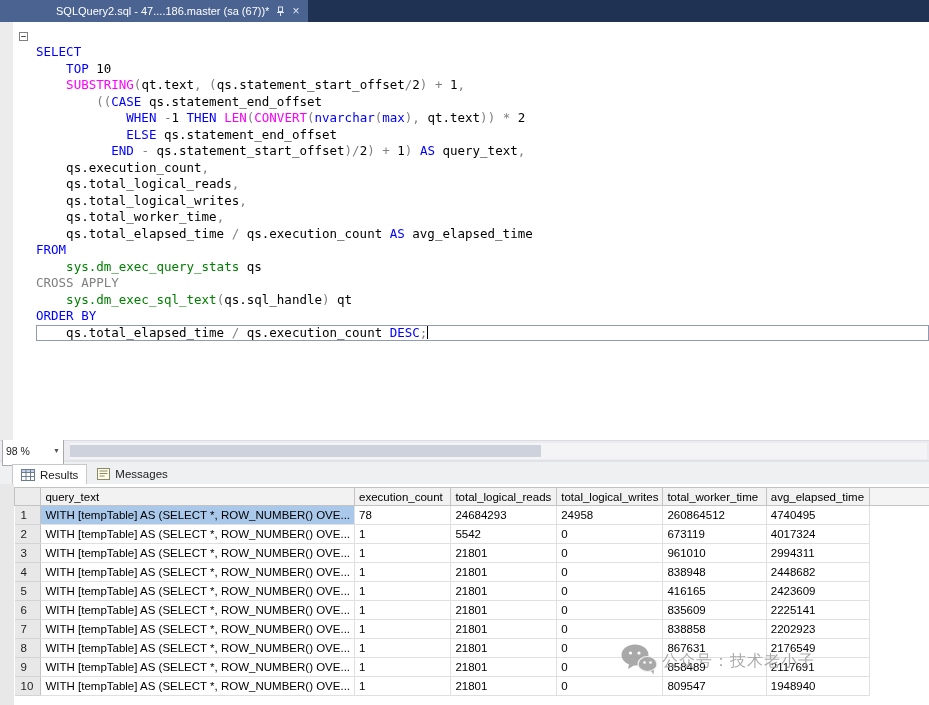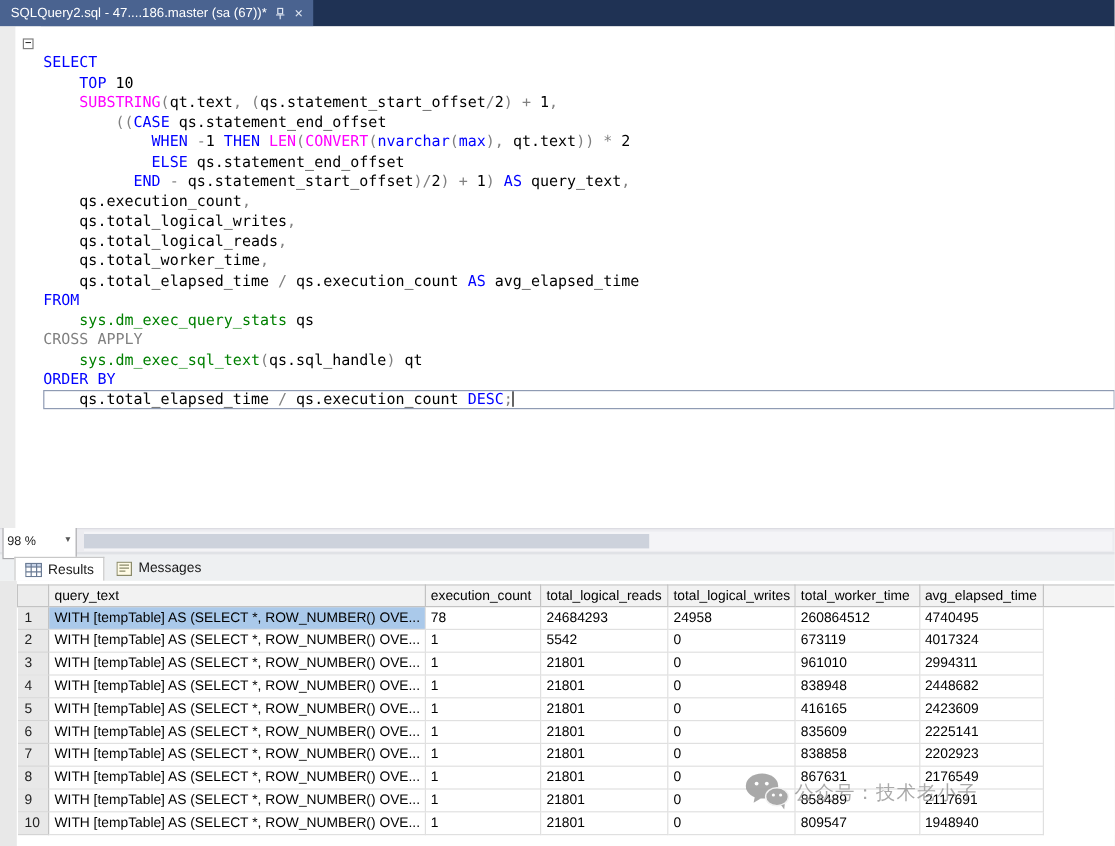--- a/index.html
+++ b/index.html
@@ -6,21 +6,21 @@
     --kw:#0000ff; --fn:#ff00ff; --sys:#008000; --op:#808080;
     --tabstrip:#1f3254; --tabbg:#4a6390; --selcell:#aac9ea; --wm:#9b9b9b;
   }
   *{margin:0;padding:0;box-sizing:border-box;}
   body{width:929px;height:705px;overflow:hidden;font-family:"Liberation Sans",sans-serif;}
   .app{position:relative;width:929px;height:705px;background:#f0f0f0;overflow:hidden;}
 
   
   .tabbar{height:22px;background:var(--tabstrip);display:flex;align-items:stretch;}
   .doc-tab{display:inline-flex;align-items:center;gap:7px;padding:0 9px;background:var(--tabbg);color:#fff;font-size:11px;white-space:nowrap;cursor:default;}
-  .doc-tab .tab-title{color:#fff;}
+  .doc-tab .tab-title{color:#fff;margin-left:47px;}
   .doc-tab .pin-icon{display:inline-flex;align-items:center;}
   .doc-tab .close-icon{font-size:12px;line-height:12px;color:#dfe6f2;}
 
   
   .editor{position:relative;height:418px;background:#fff;overflow:hidden;}
   .selection-margin{position:absolute;left:0;top:0;bottom:0;width:13px;background:#ececec;}
   .fold-margin{position:absolute;left:13px;top:0;bottom:0;width:21px;background:#fff;}
   .fold-box{position:absolute;left:6px;top:10px;width:9px;height:9px;border:1px solid #808080;background:#fff;
             font-size:9px;line-height:7px;text-align:center;color:#000;font-family:"DejaVu Sans Mono",monospace;}
   .code{margin-left:36px;padding-top:22px;font-family:"DejaVu Sans Mono",monospace;font-size:12.5px;color:#000;}
@@ -88,22 +88,22 @@
     </div>
     <div class="code">
         <div class="code-line"><span class="tk-k">SELECT</span></div>
         <div class="code-line"><span>    </span><span class="tk-k">TOP</span><span> 10</span></div>
         <div class="code-line"><span>    </span><span class="tk-f">SUBSTRING</span><span class="tk-g">(</span><span>qt.text</span><span class="tk-g">, (</span><span>qs.statement_start_offset</span><span class="tk-g">/</span><span>2</span><span class="tk-g">) + </span><span>1</span><span class="tk-g">,</span></div>
         <div class="code-line"><span>        </span><span class="tk-g">((</span><span class="tk-k">CASE</span><span> qs.statement_end_offset</span></div>
         <div class="code-line"><span>            </span><span class="tk-k">WHEN</span><span> </span><span class="tk-g">-</span><span>1 </span><span class="tk-k">THEN</span><span> </span><span class="tk-f">LEN</span><span class="tk-g">(</span><span class="tk-f">CONVERT</span><span class="tk-g">(</span><span class="tk-k">nvarchar</span><span class="tk-g">(</span><span class="tk-k">max</span><span class="tk-g">), </span><span>qt.text</span><span class="tk-g">)) * </span><span>2</span></div>
         <div class="code-line"><span>            </span><span class="tk-k">ELSE</span><span> qs.statement_end_offset</span></div>
         <div class="code-line"><span>          </span><span class="tk-k">END</span><span> </span><span class="tk-g">-</span><span> qs.statement_start_offset</span><span class="tk-g">)/</span><span>2</span><span class="tk-g">) + </span><span>1</span><span class="tk-g">)</span><span> </span><span class="tk-k">AS</span><span> query_text</span><span class="tk-g">,</span></div>
         <div class="code-line"><span>    qs.execution_count</span><span class="tk-g">,</span></div>
+        <div class="code-line"><span>    qs.total_logical_reads</span><span class="tk-g">,</span></div>
         <div class="code-line"><span>    qs.total_logical_writes</span><span class="tk-g">,</span></div>
-        <div class="code-line"><span>    qs.total_logical_reads</span><span class="tk-g">,</span></div>
         <div class="code-line"><span>    qs.total_worker_time</span><span class="tk-g">,</span></div>
         <div class="code-line"><span>    qs.total_elapsed_time </span><span class="tk-g">/</span><span> qs.execution_count </span><span class="tk-k">AS</span><span> avg_elapsed_time</span></div>
         <div class="code-line"><span class="tk-k">FROM</span></div>
         <div class="code-line"><span>    </span><span class="tk-s">sys.dm_exec_query_stats</span><span> qs</span></div>
         <div class="code-line"><span class="tk-g">CROSS APPLY</span></div>
         <div class="code-line"><span>    </span><span class="tk-s">sys.dm_exec_sql_text</span><span class="tk-g">(</span><span>qs.sql_handle</span><span class="tk-g">)</span><span> qt</span></div>
         <div class="code-line"><span class="tk-k">ORDER BY</span></div>
         <div class="code-line current"><span>    qs.total_elapsed_time </span><span class="tk-g">/</span><span> qs.execution_count </span><span class="tk-k">DESC</span><span class="tk-g">;</span><span class="caret"></span></div>
       </div>
   </div>

